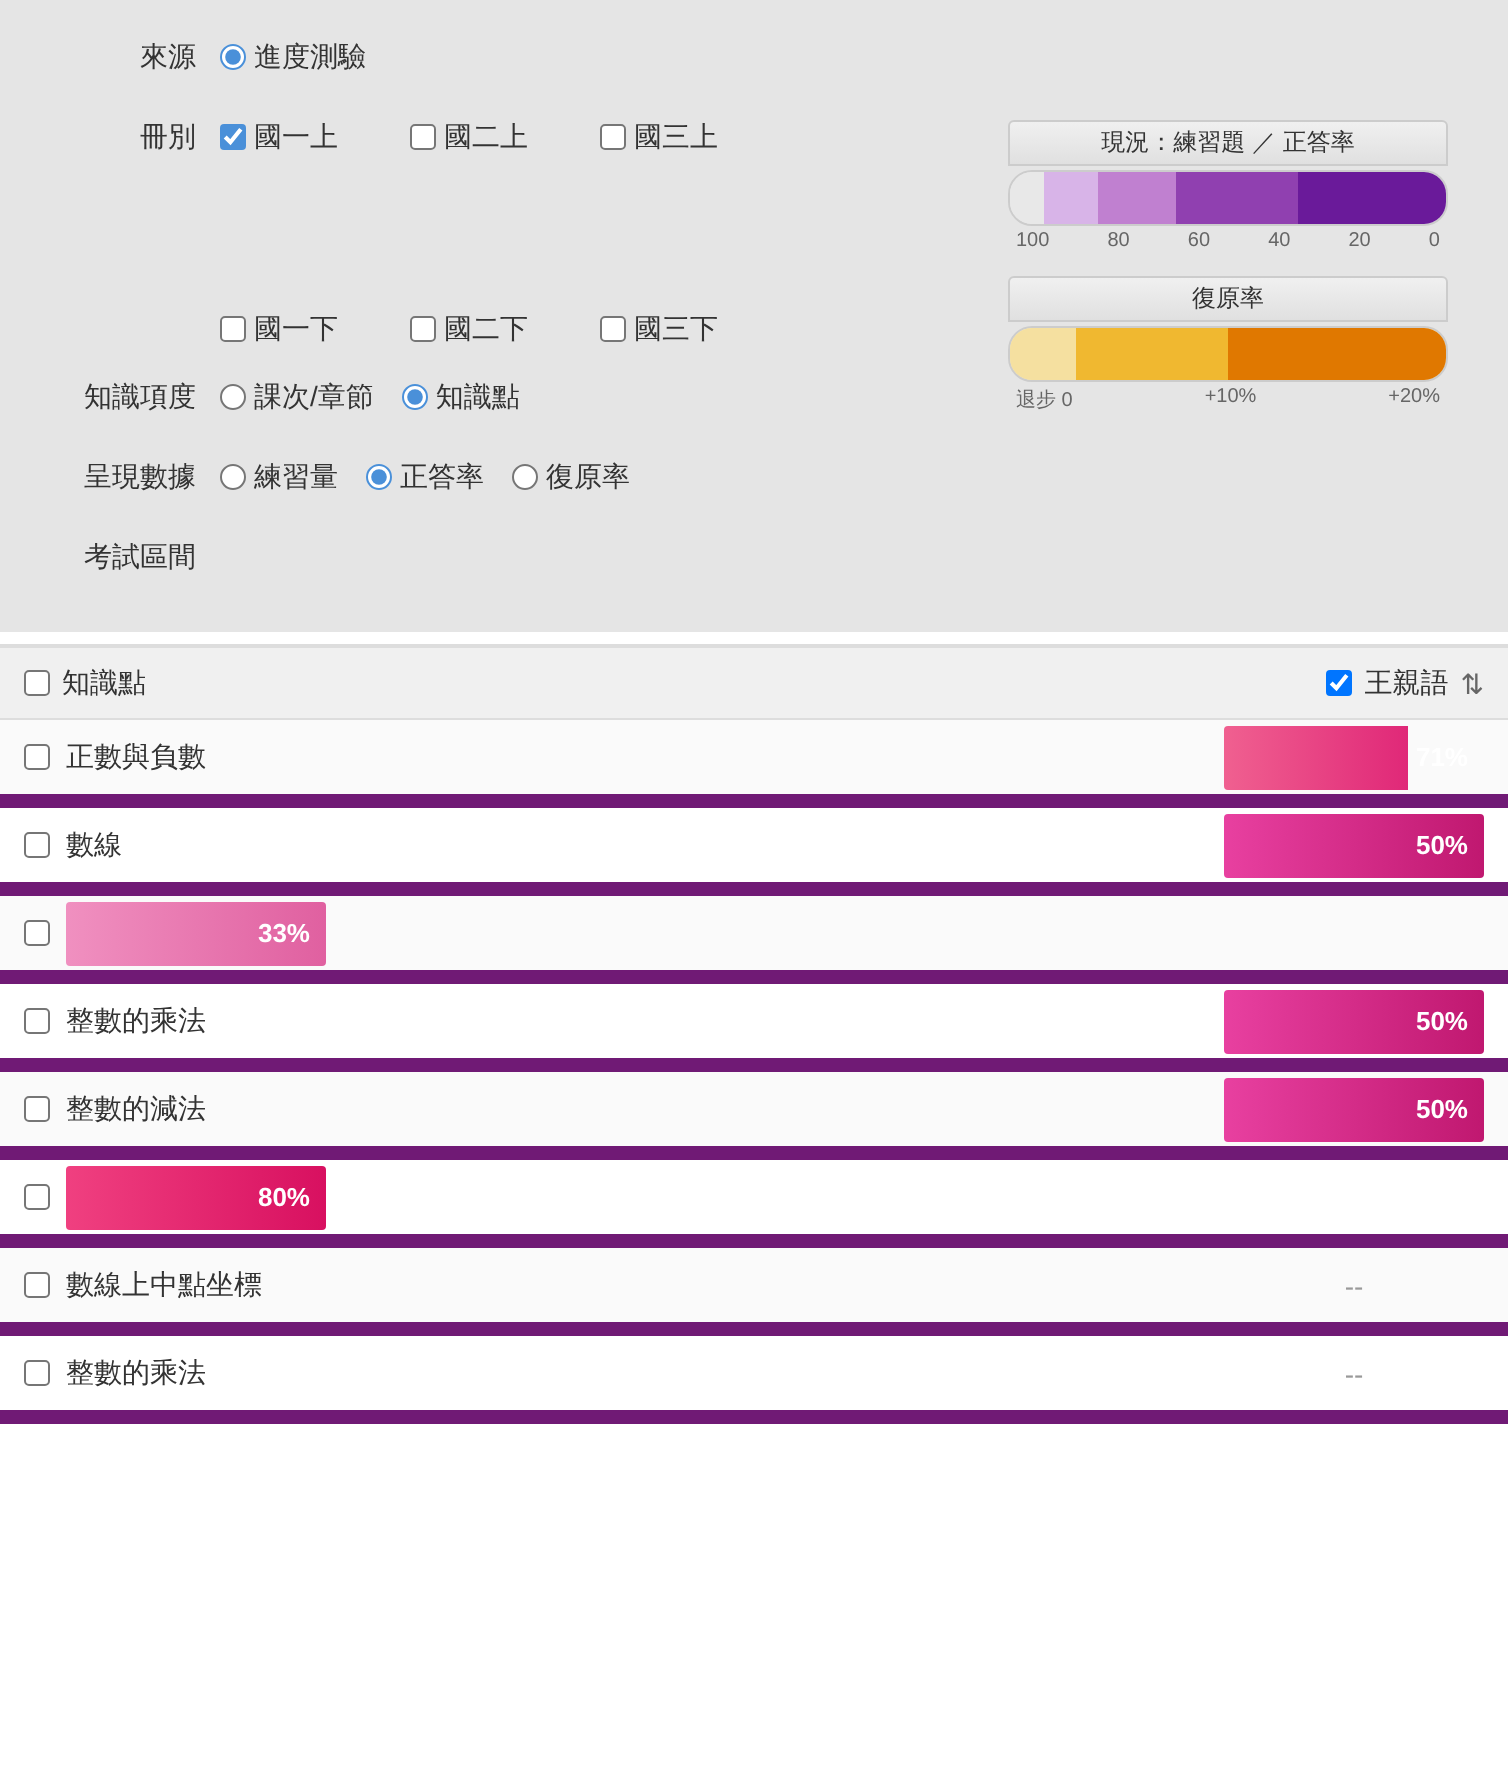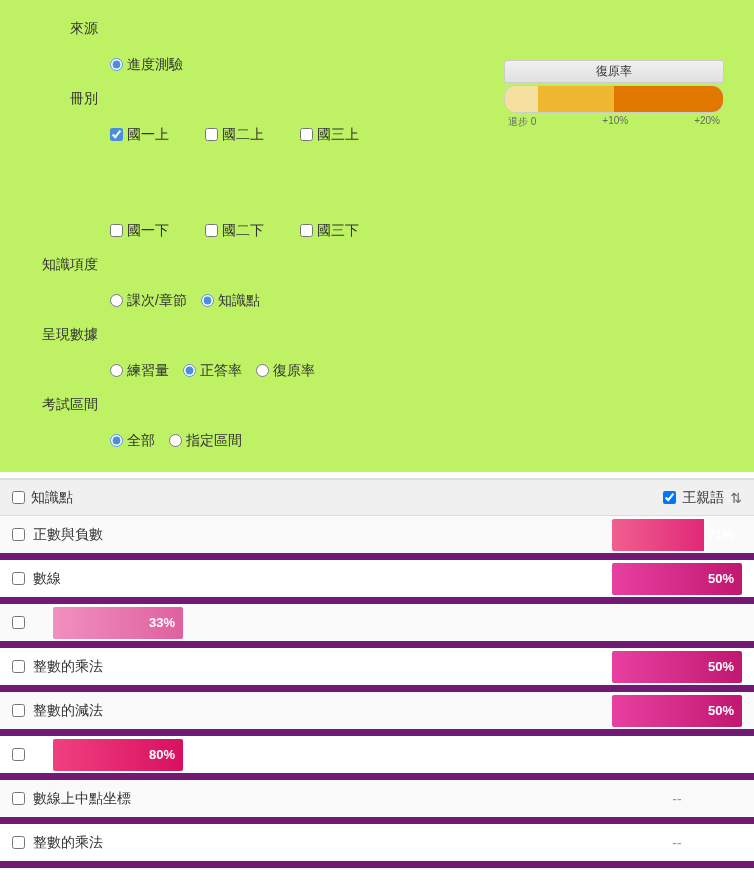--- a/index.html
+++ b/index.html
@@ -7,21 +7,21 @@
       font-family: "Microsoft JhengHei", "微軟正黑體", Arial, sans-serif;
       font-size: 14px;
       background: #fff;
       color: #333;
       width: 754px;
       min-height: 890px;
     }
 
     .form-section {
       padding: 16px 30px 10px 30px;
-      background: #bef264;
+      background: #e5e5e5;
     }
 
     .form-row {
       display: flex;
       align-items: flex-start;
       margin-bottom: 10px;
       min-height: 30px;
     }
 
     .form-label {
@@ -33,21 +33,20 @@
       flex-shrink: 0;
     }
 
     .form-controls {
       display: flex;
       flex-wrap: wrap;
       align-items: center;
       gap: 6px 14px;
       flex: 1;
       line-height: 24px;
-      margin-top: 36px;
     }
 
     .radio-item, .checkbox-item {
       display: flex;
       align-items: center;
       gap: 4px;
       cursor: pointer;
       line-height: 24px;
     }
 
@@ -182,21 +181,20 @@
       display: flex;
       align-items: center;
       justify-content: flex-end;
       padding-right: 8px;
       font-size: 13px;
       font-weight: bold;
       color: #fff;
       border-radius: 2px;
       position: relative;
       overflow: hidden;
-      margin-left: 20px;
     }
 
     .row-value-bar {
       position: absolute;
       left: 0;
       top: 0;
       height: 100%;
     }
 
     .row-value-text {
@@ -297,36 +295,44 @@
         </div>
         <div class="radio-item">
           <input type="radio" name="display" style="">
           <span>復原率</span>
         </div>
       </div>
     </div>
 
     <div class="form-row">
       <div class="form-label">考試區間</div>
-      <div class="form-controls">
-        <div class="radio-item">
-          <input type="radio" name="examrange" checked="" style="">
-          <span>全部</span>
-        </div>
-        <div class="radio-item">
-          <input type="radio" name="examrange" style="">
-          <span>指定區間</span>
-        </div>
-      </div>
     </div>
 
   </div>
 
   <div class="charts-panel">
 
+    <div class="chart-container">
+      <div class="chart-title">現況：練習題 ／ 正答率</div>
+      <div class="progress-bar-chart">
+        <div class="bar-segment" style="width: 8%; background: #e8e8e8;"></div>
+        <div class="bar-segment" style="width: 12%; background: #d8b4e8;"></div>
+        <div class="bar-segment" style="width: 18%; background: #c080d0;"></div>
+        <div class="bar-segment" style="width: 28%; background: #9040b0;"></div>
+        <div class="bar-segment" style="width: 34%; background: #6a1a9a;"></div>
+      </div>
+      <div class="chart-scale">
+        <span>100</span>
+        <span>80</span>
+        <span>60</span>
+        <span>40</span>
+        <span>20</span>
+        <span>0</span>
+      </div>
+    </div>
 
     <div class="chart-container">
       <div class="chart-title">復原率</div>
       <div class="recovery-bar-chart">
         <div class="bar-segment" style="width: 15%; background: #f5e0a0;"></div>
         <div class="bar-segment" style="width: 35%; background: #f0b830;"></div>
         <div class="bar-segment" style="width: 50%; background: #e07800;"></div>
       </div>
       <div class="recovery-scale">
         <span>退步 0</span>

